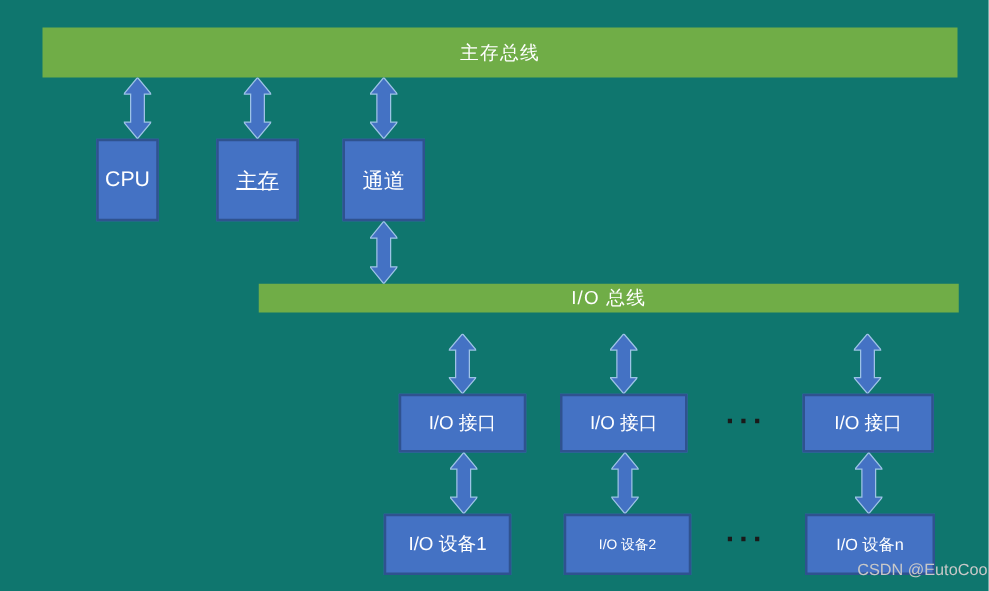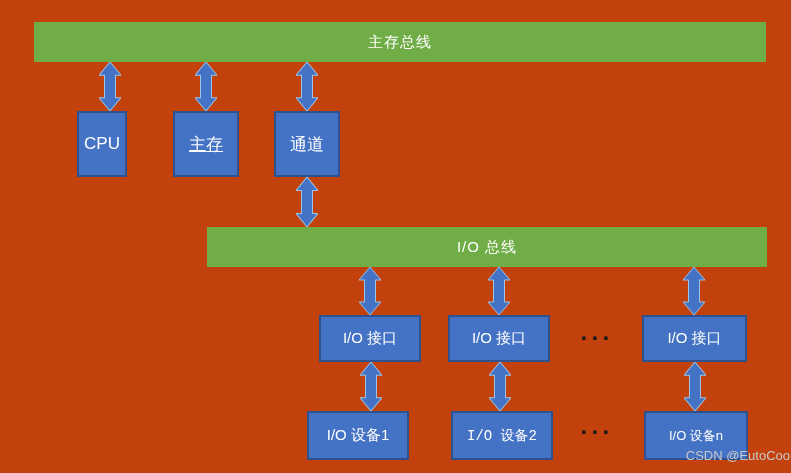--- a/index.html
+++ b/index.html
@@ -7,43 +7,43 @@
     --box-blue:#4472C4;
     --box-border:#2F528F;
     --arrow-blue:#4472C4;
     --arrow-stroke:#9DC3E6;
     --label-white:#FFFFFF;
     --dots-color:#1a1a1a;
     --watermark-gray:#C8C8C8;
   }
   html,body{margin:0;padding:0;background:#fff;}
   .stage{
-    position:relative;width:791px;height:473px;background:#c2410c;
+    position:relative;width:791px;height:473px;background:#0f766e;
     font-family:"Liberation Sans","DejaVu Sans",sans-serif;overflow:hidden;
   }
   .bus{
     position:absolute;background:var(--bus-green);color:var(--label-white);
     display:flex;align-items:center;justify-content:center;
     font-size:15px;letter-spacing:1px;
   }
   .bus.main{left:34px;top:22px;width:732px;height:40px;}
-  .bus.io{left:207px;top:227px;width:560px;height:40px;}
+  .bus.io{left:207px;top:227px;width:560px;height:23px;}
   .box{
     position:absolute;background:var(--box-blue);border:2px solid var(--box-border);
     color:var(--label-white);display:flex;align-items:center;justify-content:center;
     box-sizing:border-box;font-size:16px;
   }
   .box.cpu{left:77px;top:111px;width:50px;height:66px;font-size:17px;}
   .box.mem{left:173px;top:111px;width:66px;height:66px;font-size:17px;text-decoration:underline;}
   .box.chan{left:274px;top:111px;width:66px;height:66px;font-size:17px;text-align:center;}
   .box.if1{left:319px;top:315px;width:102px;height:47px;font-size:15px;}
   .box.if2{left:448px;top:315px;width:102px;height:47px;font-size:15px;}
   .box.if3{left:642px;top:315px;width:105px;height:47px;font-size:15px;}
   .box.dev1{left:307px;top:411px;width:102px;height:49px;font-size:15px;}
-  .box.dev2{left:451px;top:411px;width:102px;height:49px;font-size:14px;font-family:Liberation Mono, monospace;}
+  .box.dev2{left:451px;top:411px;width:102px;height:49px;font-size:11px;}
   .box.dev3{left:644px;top:411px;width:104px;height:49px;font-size:13px;}
   .arrow{position:absolute;width:22px;}
   .arrow svg{display:block;width:100%;height:100%;}
   .arrow polygon{fill:var(--arrow-blue);stroke:var(--arrow-stroke);stroke-width:1;}
   .a-cpu{left:99px;top:62px;height:49px;}
   .a-mem{left:195px;top:62px;height:49px;}
   .a-chan-top{left:296px;top:62px;height:49px;}
   .a-chan-bus{left:296px;top:177px;height:50px;}
   .a-if1{left:359px;top:267px;height:48px;}
   .a-if2{left:488px;top:267px;height:48px;}

